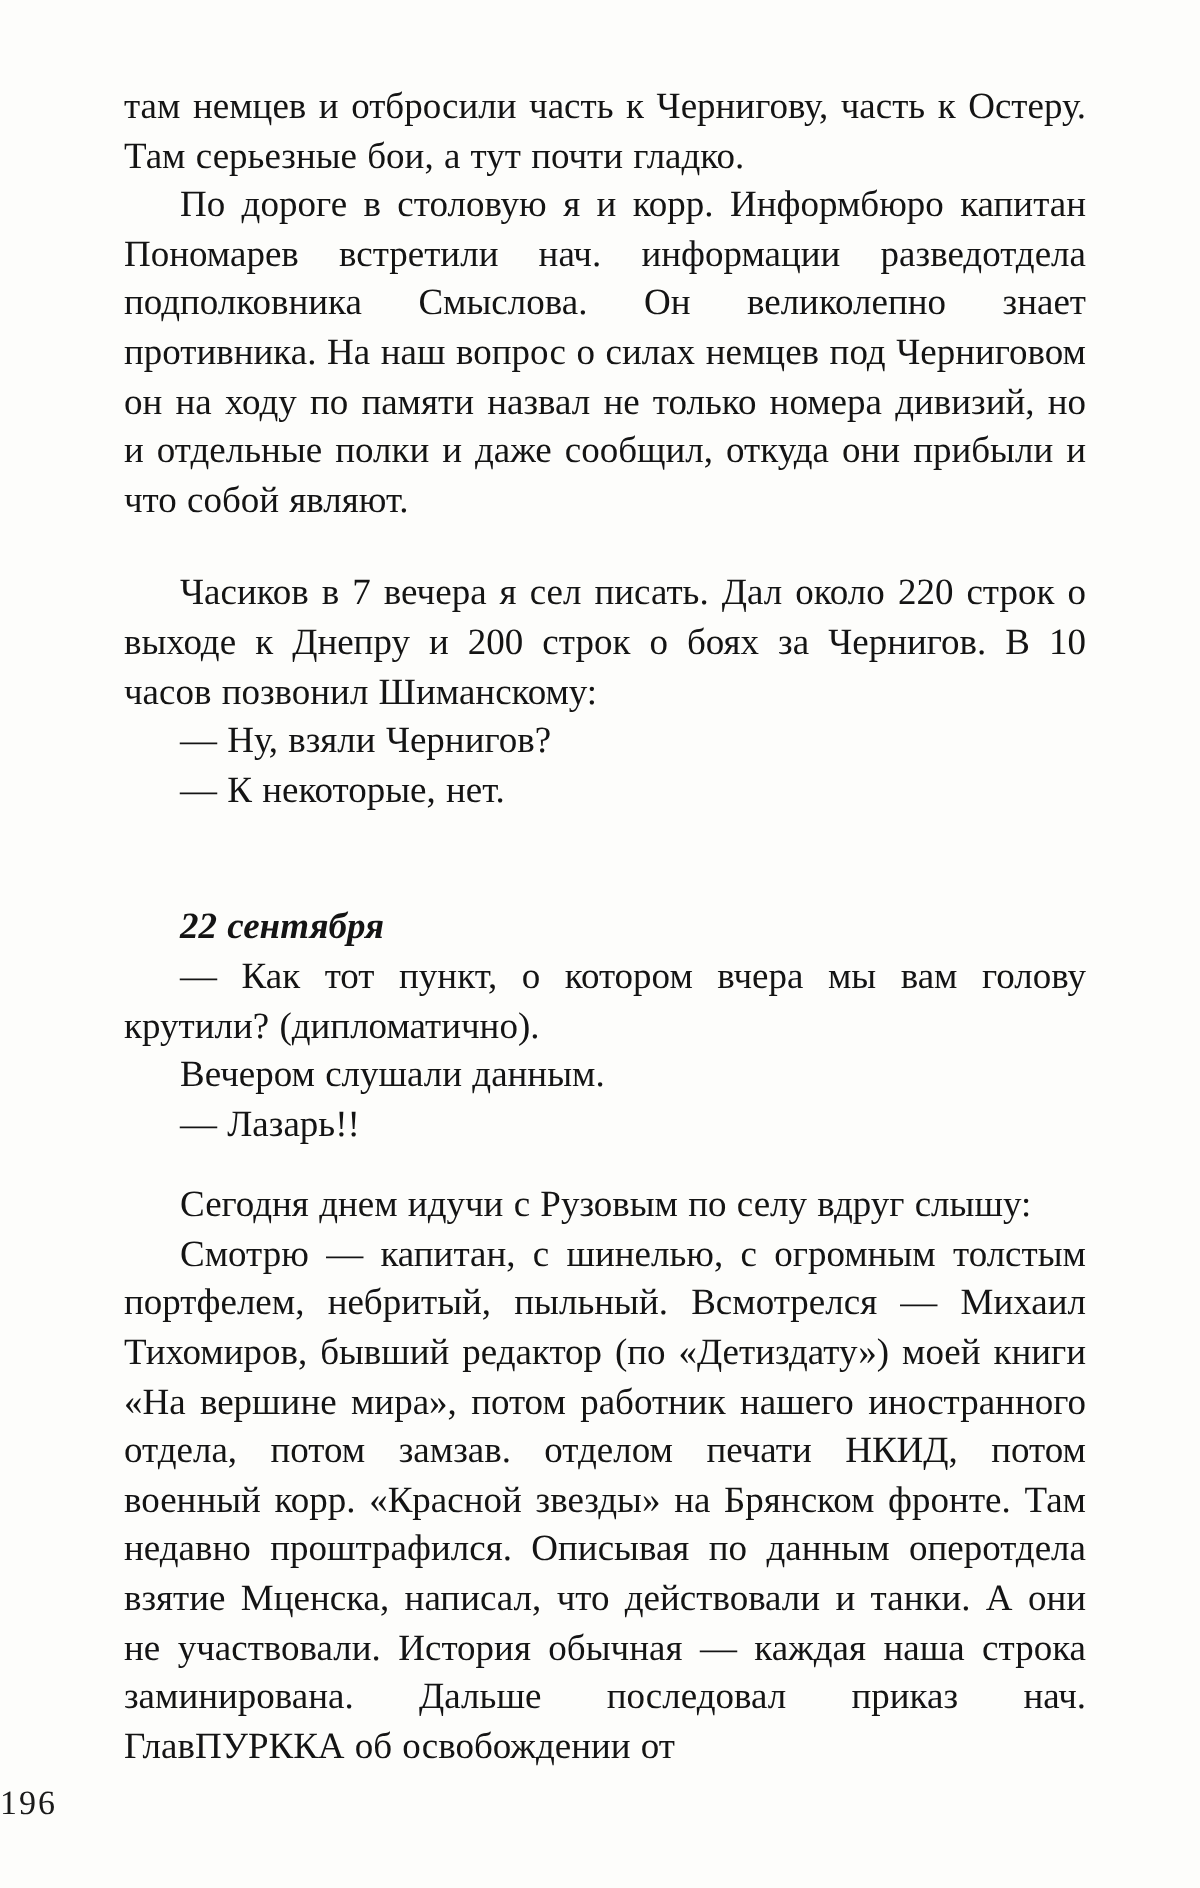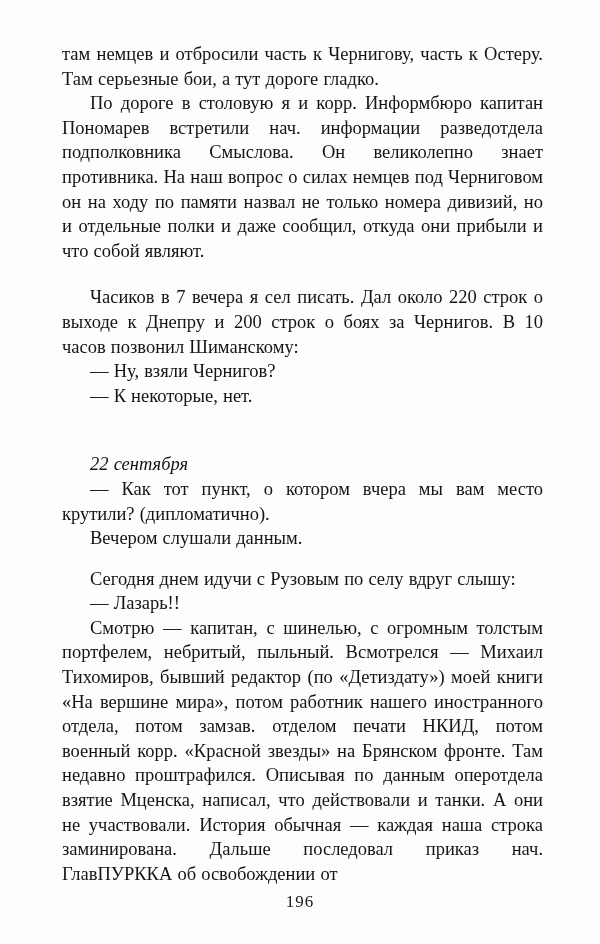--- a/index.html
+++ b/index.html
@@ -28,43 +28,43 @@
     line-height: 24.6px;
     text-align: justify;
     hyphens: auto;
     -webkit-hyphens: auto;
     word-spacing: 0.5px;
   }
   .text-block p.indent { text-indent: 28px; }
   .text-block p.gap-small { margin-top: 22px; }
   .text-block p.gap-medium { margin-top: 16px; }
   .text-block p.gap-large { margin-top: 44px; }
-  .text-block p.italic { font-style: italic; }
+  .text-block p.italic { font-style: italic; font-weight: bold; }
   .page-number {
     position: absolute;
     bottom: 32px;
     left: 0;
     width: 100%;
-    text-align: center;
+    text-align: left;
     font-size: 17px;
     letter-spacing: 1px;
     color: #1a1a1a;
   }
 </style>
 </head>
 <body>
 
 <div class="book-page">
   <div class="text-block">
-    <p class="noindent">там немцев и отбросили часть к Чернигову, часть к Остеру. Там серьезные бои, а тут дороге гладко.</p>
+    <p class="noindent">там немцев и отбросили часть к Чернигову, часть к Остеру. Там серьезные бои, а тут почти гладко.</p>
     <p class="indent">По дороге в столовую я и корр. Информбюро капитан Пономарев встретили нач. информации разведотдела подполковника Смыслова. Он великолепно знает противника. На наш вопрос о силах немцев под Черниговом он на ходу по памяти назвал не только номера дивизий, но и отдельные полки и даже сообщил, откуда они прибыли и что собой являют.</p>
     <p class="indent gap-small">Часиков в 7 вечера я сел писать. Дал около 220 строк о выходе к Днепру и 200 строк о боях за Чернигов. В 10 часов позвонил Шиманскому:</p>
     <p class="indent">— Ну, взяли Чернигов?</p>
     <p class="indent">— К некоторые, нет.</p>
     <p class="indent gap-large italic">22 сентября</p>
-    <p class="indent">— Как тот пункт, о котором вчера мы вам место крутили? (дипломатично).</p>
+    <p class="indent">— Как тот пункт, о котором вчера мы вам голову крутили? (дипломатично).</p>
     <p class="indent">Вечером слушали данным.</p>
+    <p class="indent">— Лазарь!!</p>
     <p class="indent gap-medium">Сегодня днем идучи с Рузовым по селу вдруг слышу:</p>
-    <p class="indent">— Лазарь!!</p>
     <p class="indent">Смотрю — капитан, с шинелью, с огромным толстым портфелем, небритый, пыльный. Всмотрелся — Михаил Тихомиров, бывший редактор (по «Детиздату») моей книги «На вершине мира», потом работник нашего иностранного отдела, потом замзав. отделом печати НКИД, потом военный корр. «Красной звезды» на Брянском фронте. Там недавно проштрафился. Описывая по данным оперотдела взятие Мценска, написал, что действовали и танки. А они не участвовали. История обычная — каждая наша строка заминирована. Дальше последовал приказ нач. ГлавПУРККА об освобождении от</p>
   </div>
   <div class="page-number">196</div>
 </div>
 
 </body></html>

